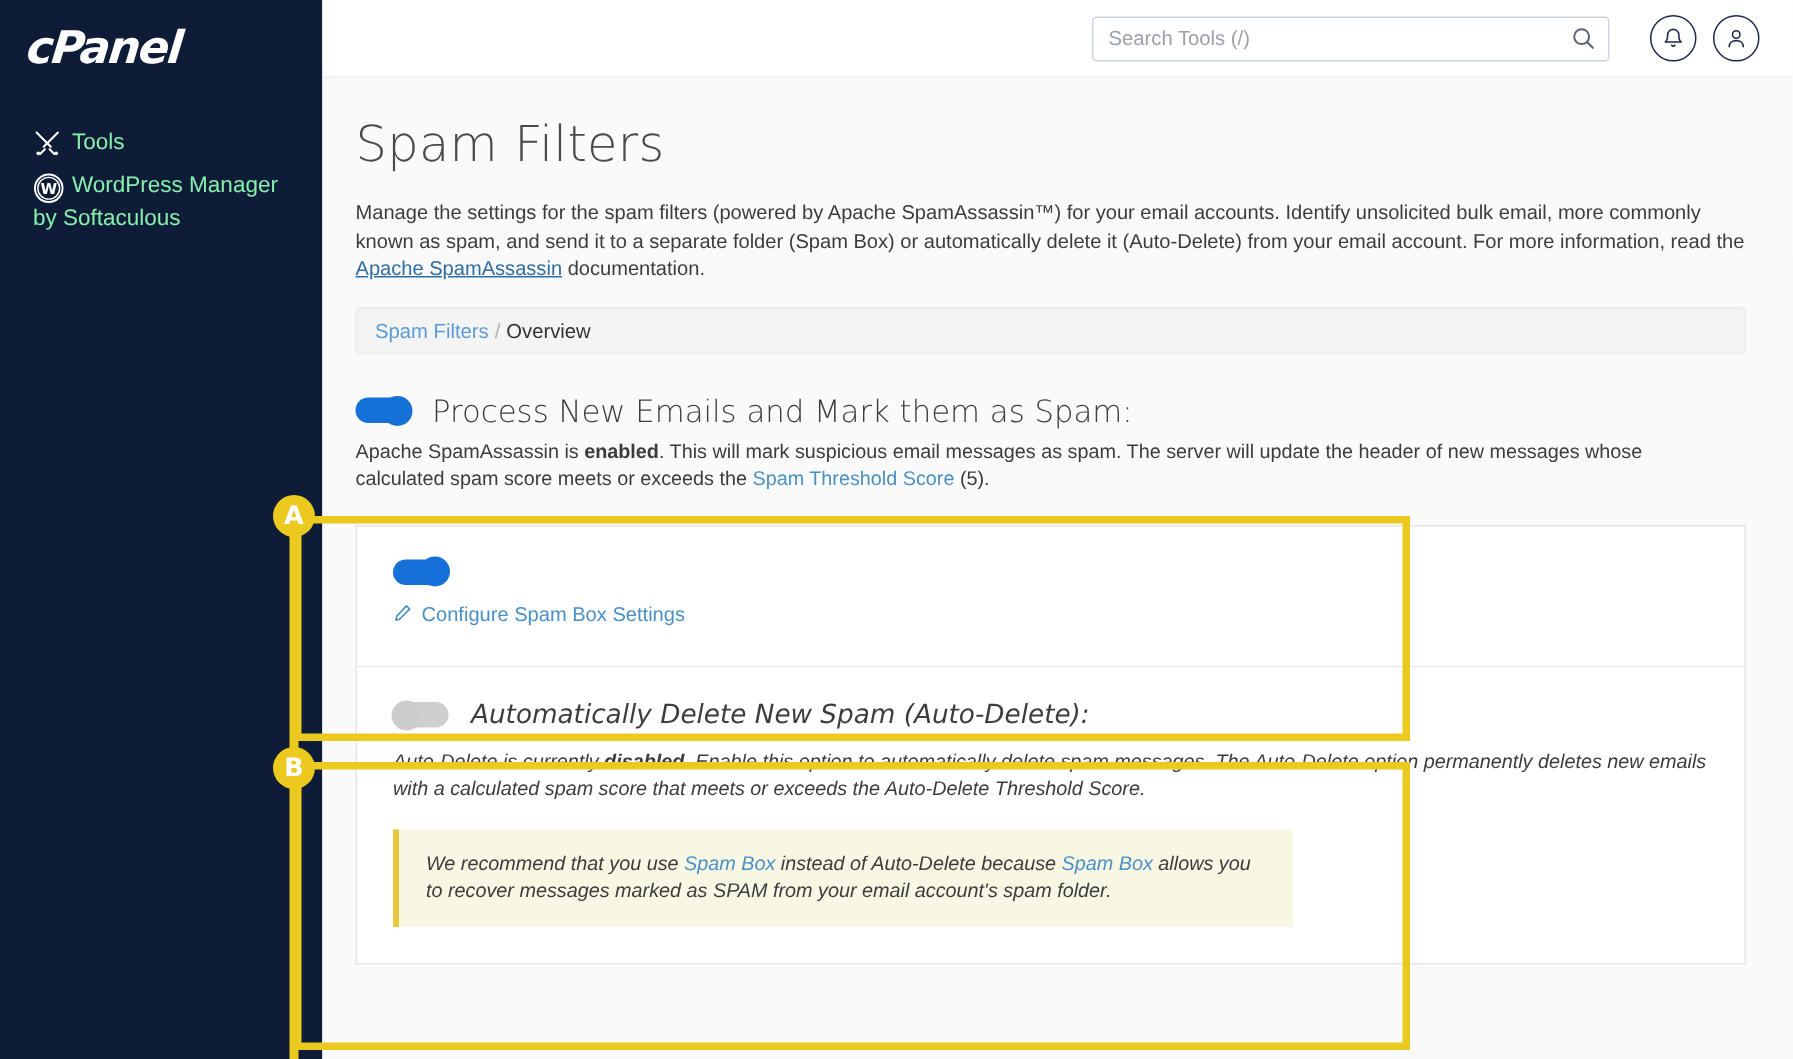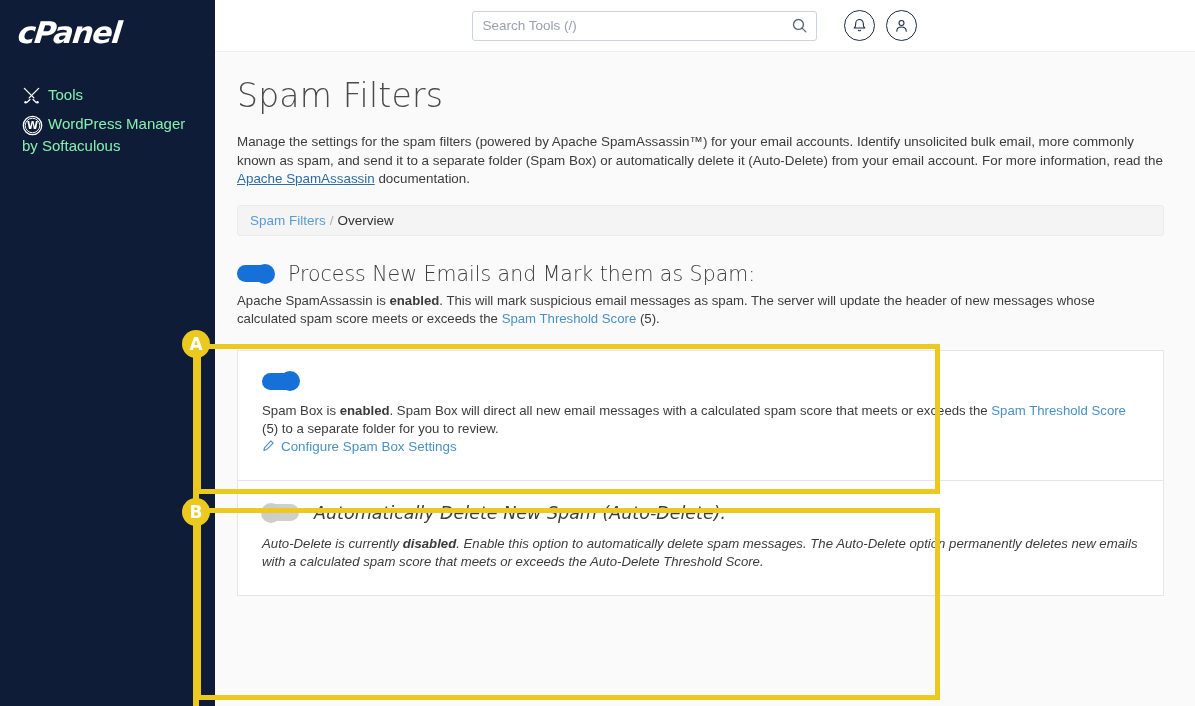--- a/index.html
+++ b/index.html
@@ -70,21 +70,21 @@
     position: relative;
     background: #fafafa;
   }
 
   
   #topbar {
     height: 52px;
     background: #ffffff;
     display: flex;
     align-items: center;
-    justify-content: center;
+    justify-content: flex-end;
     padding-right: 22px;
     border-bottom: 1px solid #eeeeee;
   }
   .search-wrap {
     position: relative;
     width: 345px;
     height: 30px;
     margin-right: 16px;
   }
   .search-input {
@@ -366,43 +366,43 @@
         </div>
 
         <div style="height:22px"></div>
 
         <div class="panel">
           <div class="sec-head">
             <span class="toggle on">
                 <span class="knob"></span>
               </span>
           </div>
-          <p class="sec-body">
-            <span>Spam Box is </span><b>enabled</b><span>. Spam Box will direct all new email messages with a calculated spam score that meets or exceeds the </span><a class="lnk-plain">Spam Threshold Score</a><span> (5) to a separate folder for you to review.</span>
-          </p>
           <div class="cfg-link">
             <span>
               <svg width="13" height="13" viewBox="0 0 24 24" fill="none" stroke="#4a90c4" stroke-width="2" stroke-linecap="round" stroke-linejoin="round">
                 <path d="M16.5 3.5 L20.5 7.5 L8 20 L3.5 21 L4.5 16.5 Z"></path>
               </svg>
             </span>
             <span>Configure Spam Box Settings</span>
           </div>
         </div>
 
         <div class="panel">
           <div class="sec-head">
             <span class="toggle off">
                 <span class="knob"></span>
               </span>
             <span class="sec-title">Automatically Delete New Spam (Auto-Delete):</span>
           </div>
           <p class="sec-body">
             <span>Auto-Delete is currently </span><b>disabled</b><span>. Enable this option to automatically delete spam messages. The Auto-Delete option permanently deletes new emails with a calculated spam score that meets or exceeds the Auto-Delete Threshold Score.</span>
           </p>
+          <div class="notice">
+            <span>We recommend that you use </span><a class="lnk-plain">Spam Box</a><span> instead of Auto-Delete because </span><a class="lnk-plain">Spam Box</a><span> allows you to recover messages marked as SPAM from your email account's spam folder.</span>
+          </div>
         </div>
 
       </div>
     </div>
   </div>
 
   <div id="overlay">
 
     <div class="anno-box" style="left:196px; top:344px; width:744px; height:150px;"></div>
     <div class="anno-stem" style="left:193px; top:344px; width:6px; height:160px;"></div>

